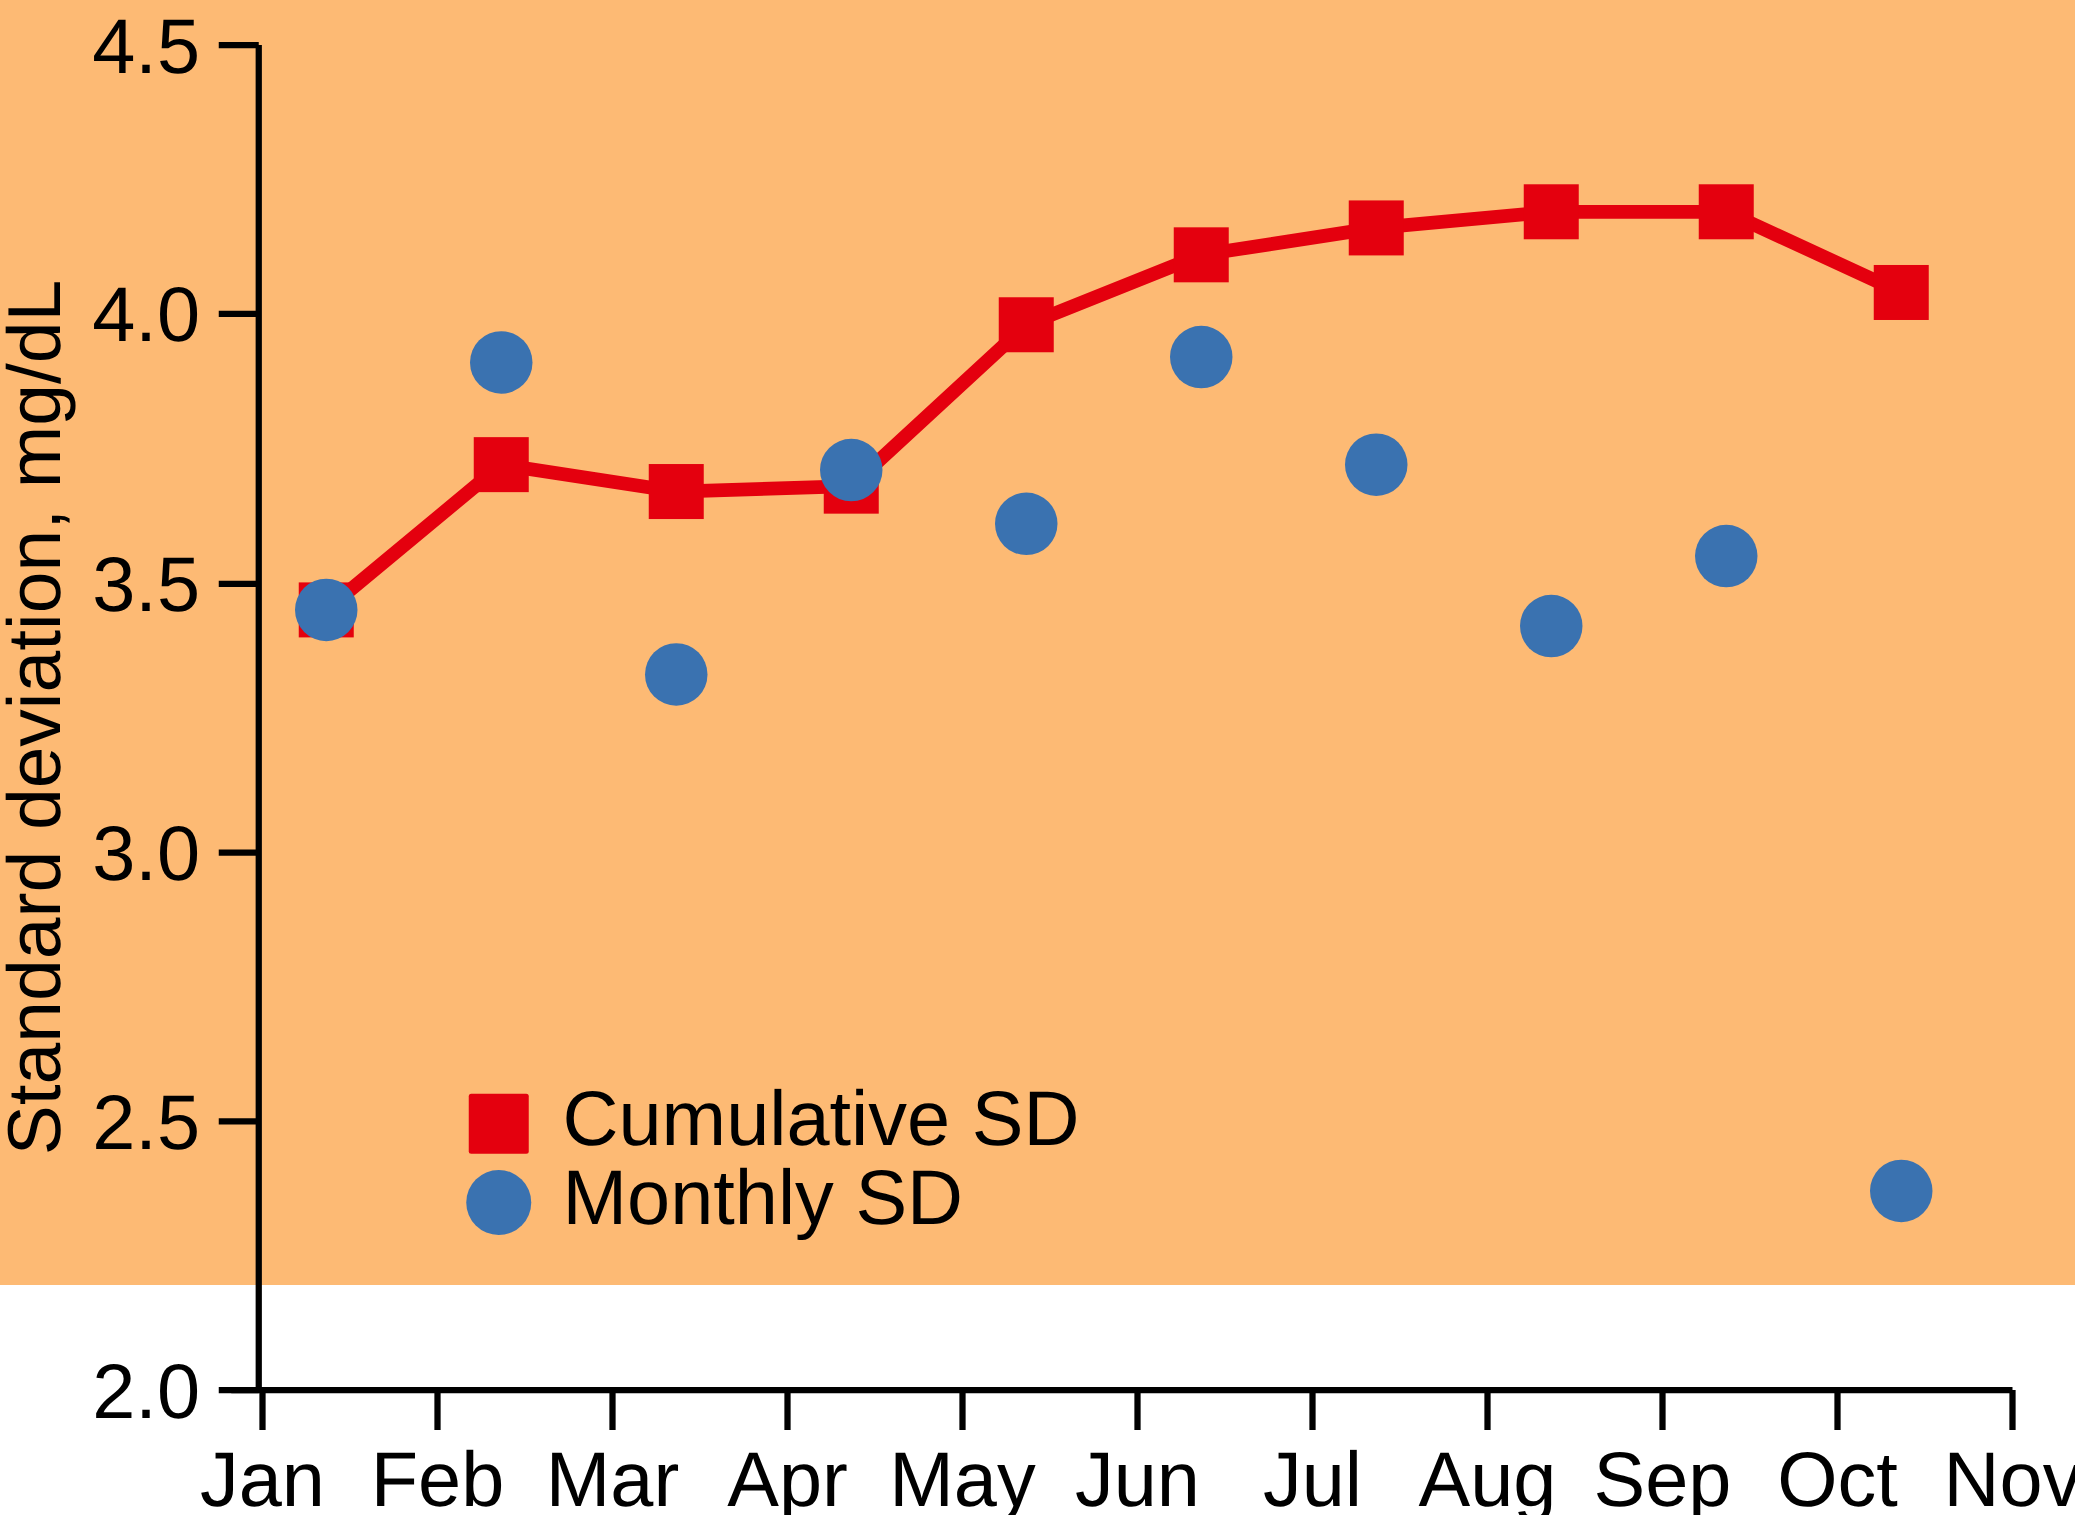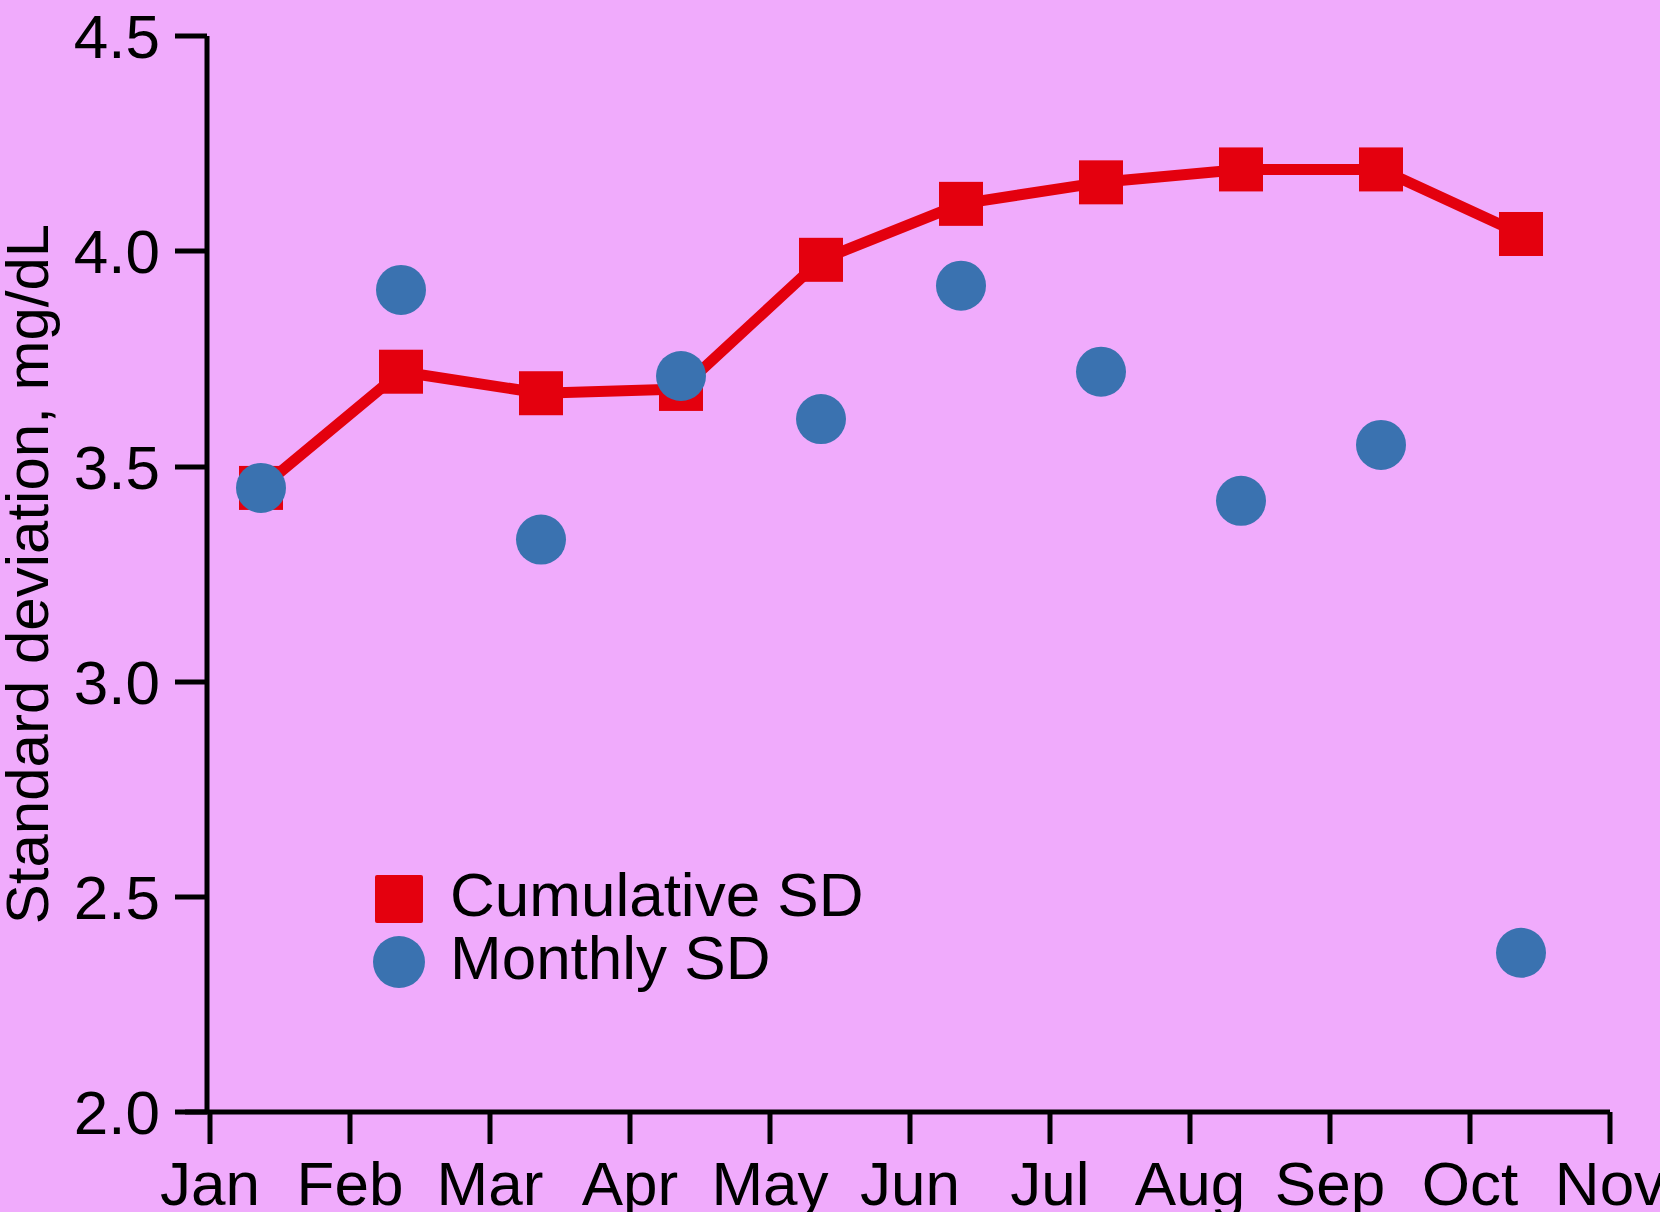--- a/index.html
+++ b/index.html
@@ -9,22 +9,22 @@
   }
   body {
     width: 1660px;
     height: 1212px;
     font-family: "Liberation Sans", sans-serif;
     overflow: hidden;
   }
   #figure {
     position: relative;
     width: 1660px;
-    height: 1212px;
-    background: #f0abfc;
+    height: 1028px;
+    background: #fdba74;
   }
   #plot-svg {
     position: absolute;
     left: 0;
     top: 0;
     width: 1660px;
     height: 1212px;
   }
   .axis-line {
     stroke: #000000;

